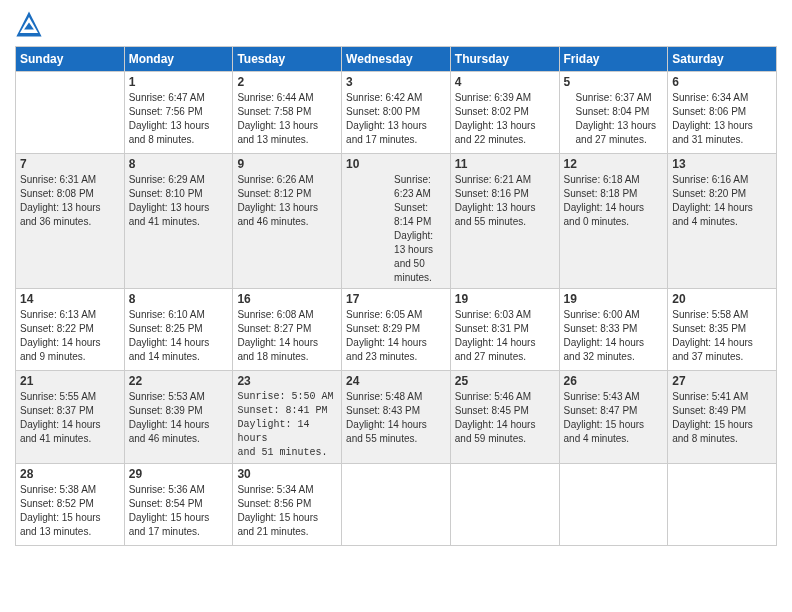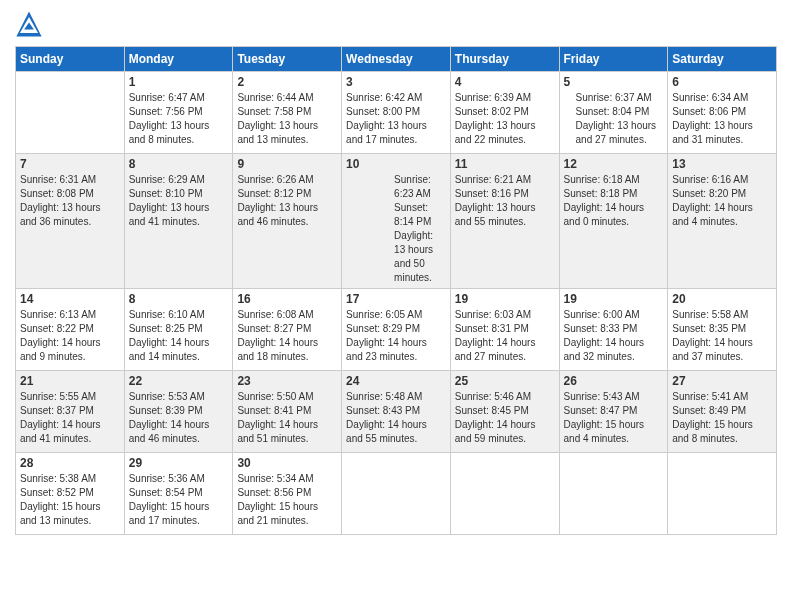--- a/index.html
+++ b/index.html
@@ -296,21 +296,21 @@
           </td>
           <td>
             <span class="day-number">22</span>
             <div class="day-info" style="white-space: pre-line;">Sunrise: 5:53 AM
 Sunset: 8:39 PM
 Daylight: 14 hours
 and 46 minutes.</div>
           </td>
           <td>
             <span class="day-number">23</span>
-            <div class="day-info" style="white-space: pre-line;">Sunrise: 5:50 AM
+            <div class="day-info" style="white-space: pre-line; font-family: Liberation Mono, monospace;">Sunrise: 5:50 AM
 Sunset: 8:41 PM
 Daylight: 14 hours
 and 51 minutes.</div>
           </td>
           <td>
             <span class="day-number">24</span>
             <div class="day-info" style="white-space: pre-line;">Sunrise: 5:48 AM
 Sunset: 8:43 PM
 Daylight: 14 hours
 and 55 minutes.</div>

